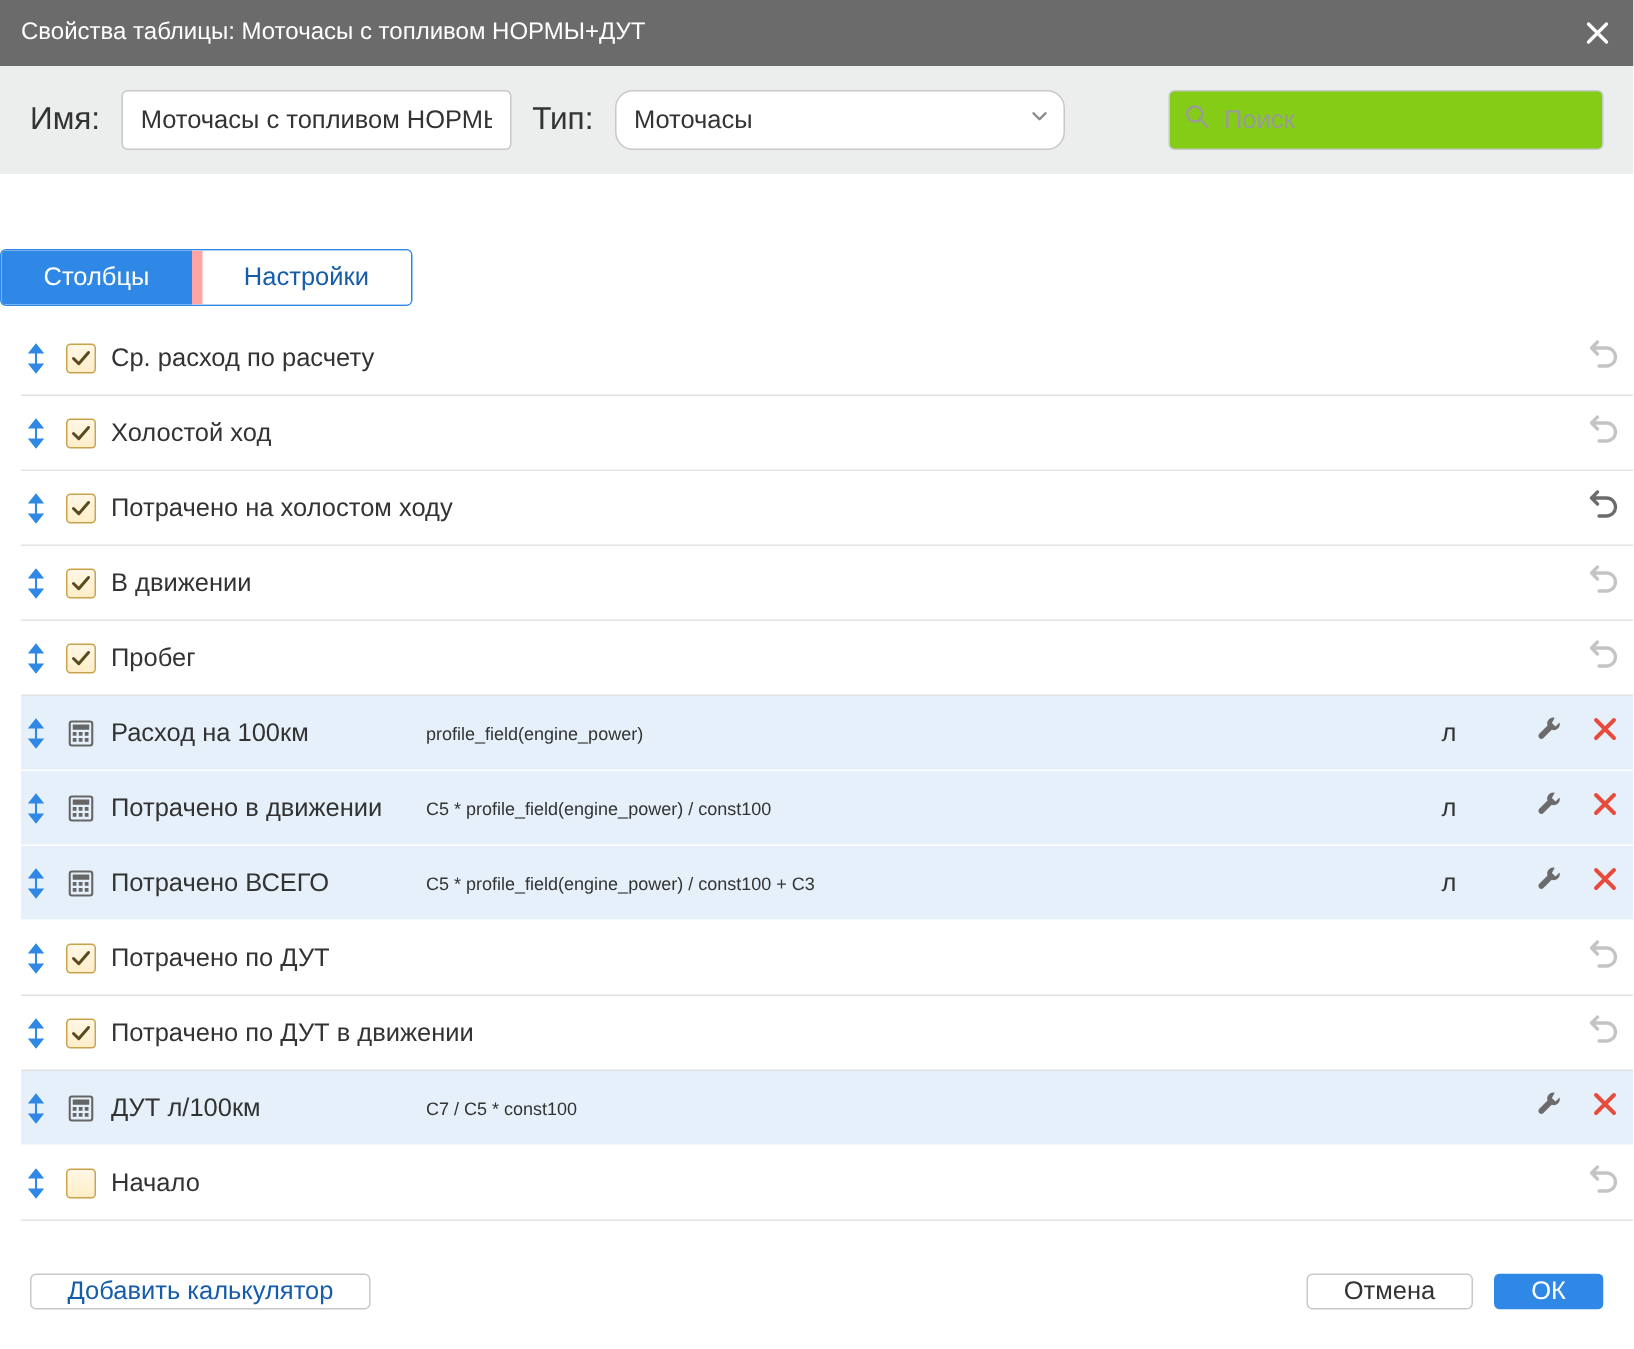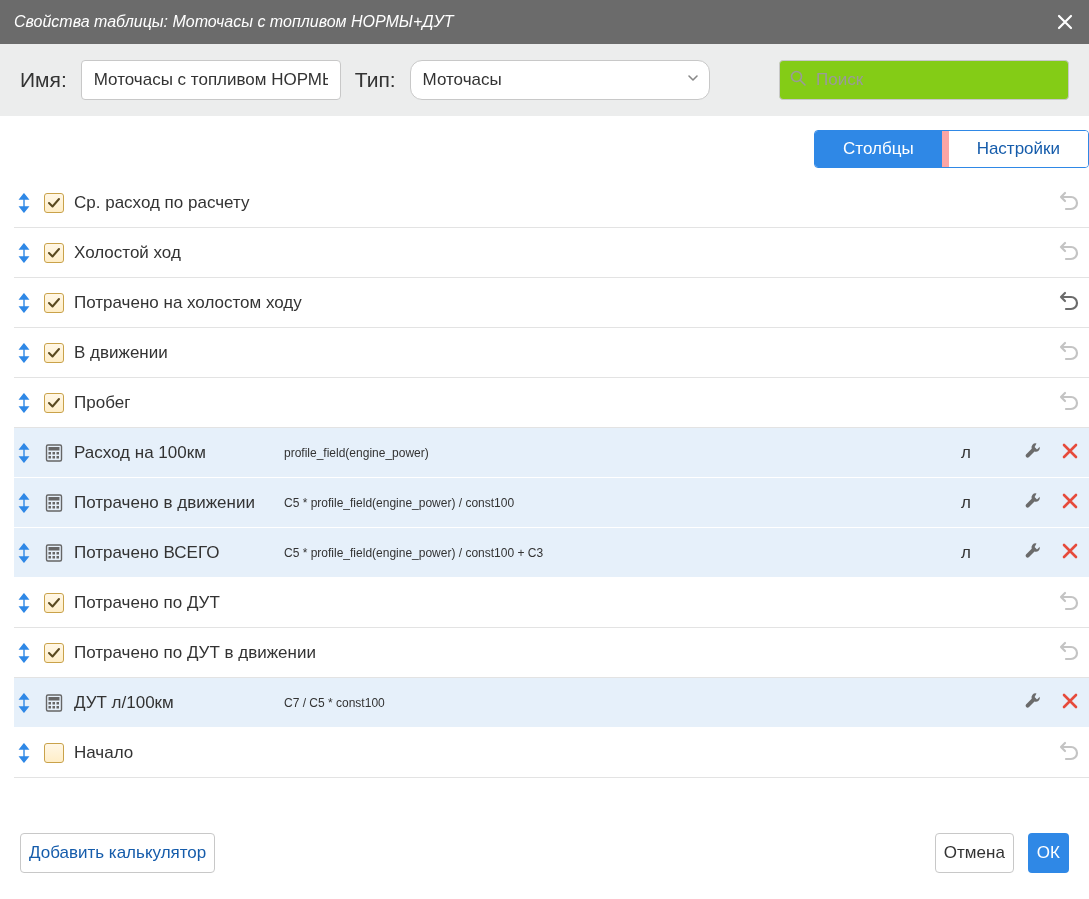--- a/index.html
+++ b/index.html
@@ -1,32 +1,32 @@
 <!DOCTYPE html>
 <html><head>
 <meta charset="utf-8">
 <style>
   * { box-sizing: border-box; margin: 0; padding: 0; }
   body { font-family: -apple-system, Arial, sans-serif; font-size: 16px; color: #333; background: #fff; }
   .dialog { width: 1089px; height: 899px; display: flex; flex-direction: column; background: #fff; }
-  .titlebar { background: #6b6b6b; color: #fff; display: flex; align-items: center; justify-content: space-between; padding: 10px 14px; height: 44px; font-style: italic; }
+  .titlebar { background: #6b6b6b; color: #fff; display: flex; align-items: center; justify-content: space-between; padding: 10px 14px; height: 44px; }
   .close-x { cursor: pointer; }
   .close-x svg { display:block; }
   .topform { background: #eceded; padding: 16px 20px; display: flex; align-items: center; gap: 14px; }
   .label { font-size: 21px; color: #333; }
   .text-input { height: 40px; border: 1px solid #c8c8c8; border-radius: 4px; background: #fff; padding: 0 12px; font-size: 17px; color: #333; }
   .name-input { width: 260px; }
   .select-wrap { position: relative; flex: 0 0 auto; }
   .select-input { width: 300px; height: 40px; border: 1px solid #c8c8c8; border-radius: 12px; background: #fff; padding: 0 34px 0 12px; font-size: 17px; color: #333; display: flex; align-items: center; cursor: pointer; }
   .select-caret { position: absolute; right: 10px; top: 50%; transform: translateY(-50%); color: #888; pointer-events:none; }
   .search-wrap { position: relative; margin-left: auto; }
   .search-input { width: 290px; height: 40px; border: 1px solid #c8c8c8; border-radius: 4px; background: #84cc16; padding: 0 12px 0 36px; font-size: 17px; color: #333; }
   .search-input::placeholder { color: #9a9a9a; }
   .search-icon { position: absolute; left: 10px; top: 50%; transform: translateY(-50%); color: #888; pointer-events:none; }
-  .tabs-row { display:flex; justify-content:flex-end; padding: 14px 0 10px; }
+  .tabs-row { display:flex; justify-content:flex-start; padding: 14px 0 10px; margin-top: 36px; }
   .seg { display:inline-flex; border:1px solid #2f88e6; border-radius:4px; overflow:hidden; }
   .seg-btn { padding: 8px 28px; font-size:17px; background:#fff; color:#155cab; border:none; cursor:pointer; }
   .seg-btn.active { background:#2f88e6; color:#fff; }
   .seg-btn + .seg-btn { border-left:7px solid #fca5a5; }
   .list-area { flex:1 1 auto; position:relative; overflow:hidden; padding: 0 0 0 14px; }
   .list-scroll { position:absolute; inset:0 0 0 14px; overflow-y:auto; }
   .row { display:flex; align-items:center; height:50px; border-bottom:1px solid #e3e3e3; padding-right:10px; gap:10px; }
   .row.calc { background:#e6f0fa; border-bottom:1px solid #fff; }
   .drag { color:#2f88e6; cursor:grab; flex:0 0 20px; display:flex; justify-content:center; }
   .chk-box { width:20px; height:20px; border:1px solid #c9a24a; border-radius:3px; background:linear-gradient(#fff7e6,#ffeec8); display:flex; align-items:center; justify-content:center; cursor:pointer; flex:0 0 20px; }
@@ -34,21 +34,21 @@
   .calc-icon { flex:0 0 20px; color:#666; display:flex; }
   .col-label { flex:0 0 200px; font-size:17px; color:#333; white-space:nowrap; overflow:hidden; text-overflow:ellipsis; }
   .col-formula { flex:1 1 auto; font-size:12px; color:#333; white-space:nowrap; overflow:hidden; text-overflow:ellipsis; }
   .col-unit { flex:0 0 40px; font-size:17px; color:#333; text-align:left; }
   .row-actions { display:flex; gap:18px; align-items:center; margin-left:auto; padding-left:12px; }
   .undo-icon { color:#b8b8b8; cursor:pointer; }
   .undo-icon.active { color:#6b6b6b; }
   .wrench-icon { color:#6b6b6b; cursor:pointer; }
   .delete-icon { color:#e64b3c; cursor:pointer; }
   .footer { display:flex; align-items:center; padding: 18px 20px 26px; gap:14px; border-top: none; }
-  .btn { height:40px; padding:0 8px; border-radius:4px; font-size:17px; cursor:pointer; border:1px solid transparent; }
+  .btn { height:24px; padding:0 24px; border-radius:4px; font-size:17px; cursor:pointer; border:1px solid transparent; }
   .btn-outline { background:#fff; border-color:#c8c8c8; color:#155cab; }
   .btn-primary { background:#2f88e6; color:#fff; }
   .btn-cancel { margin-left:auto; background:#fff; border-color:#c8c8c8; color:#333; }
   
   .list-scroll::-webkit-scrollbar { width:18px; }
   .list-scroll::-webkit-scrollbar-track { background:#f0f0f0; }
   .list-scroll::-webkit-scrollbar-thumb { background:#c4c4c4; border:3px solid #f0f0f0; border-radius:2px; }
   .list-scroll::-webkit-scrollbar-button { height:18px; background:#f0f0f0; }
 </style>
 </head>

